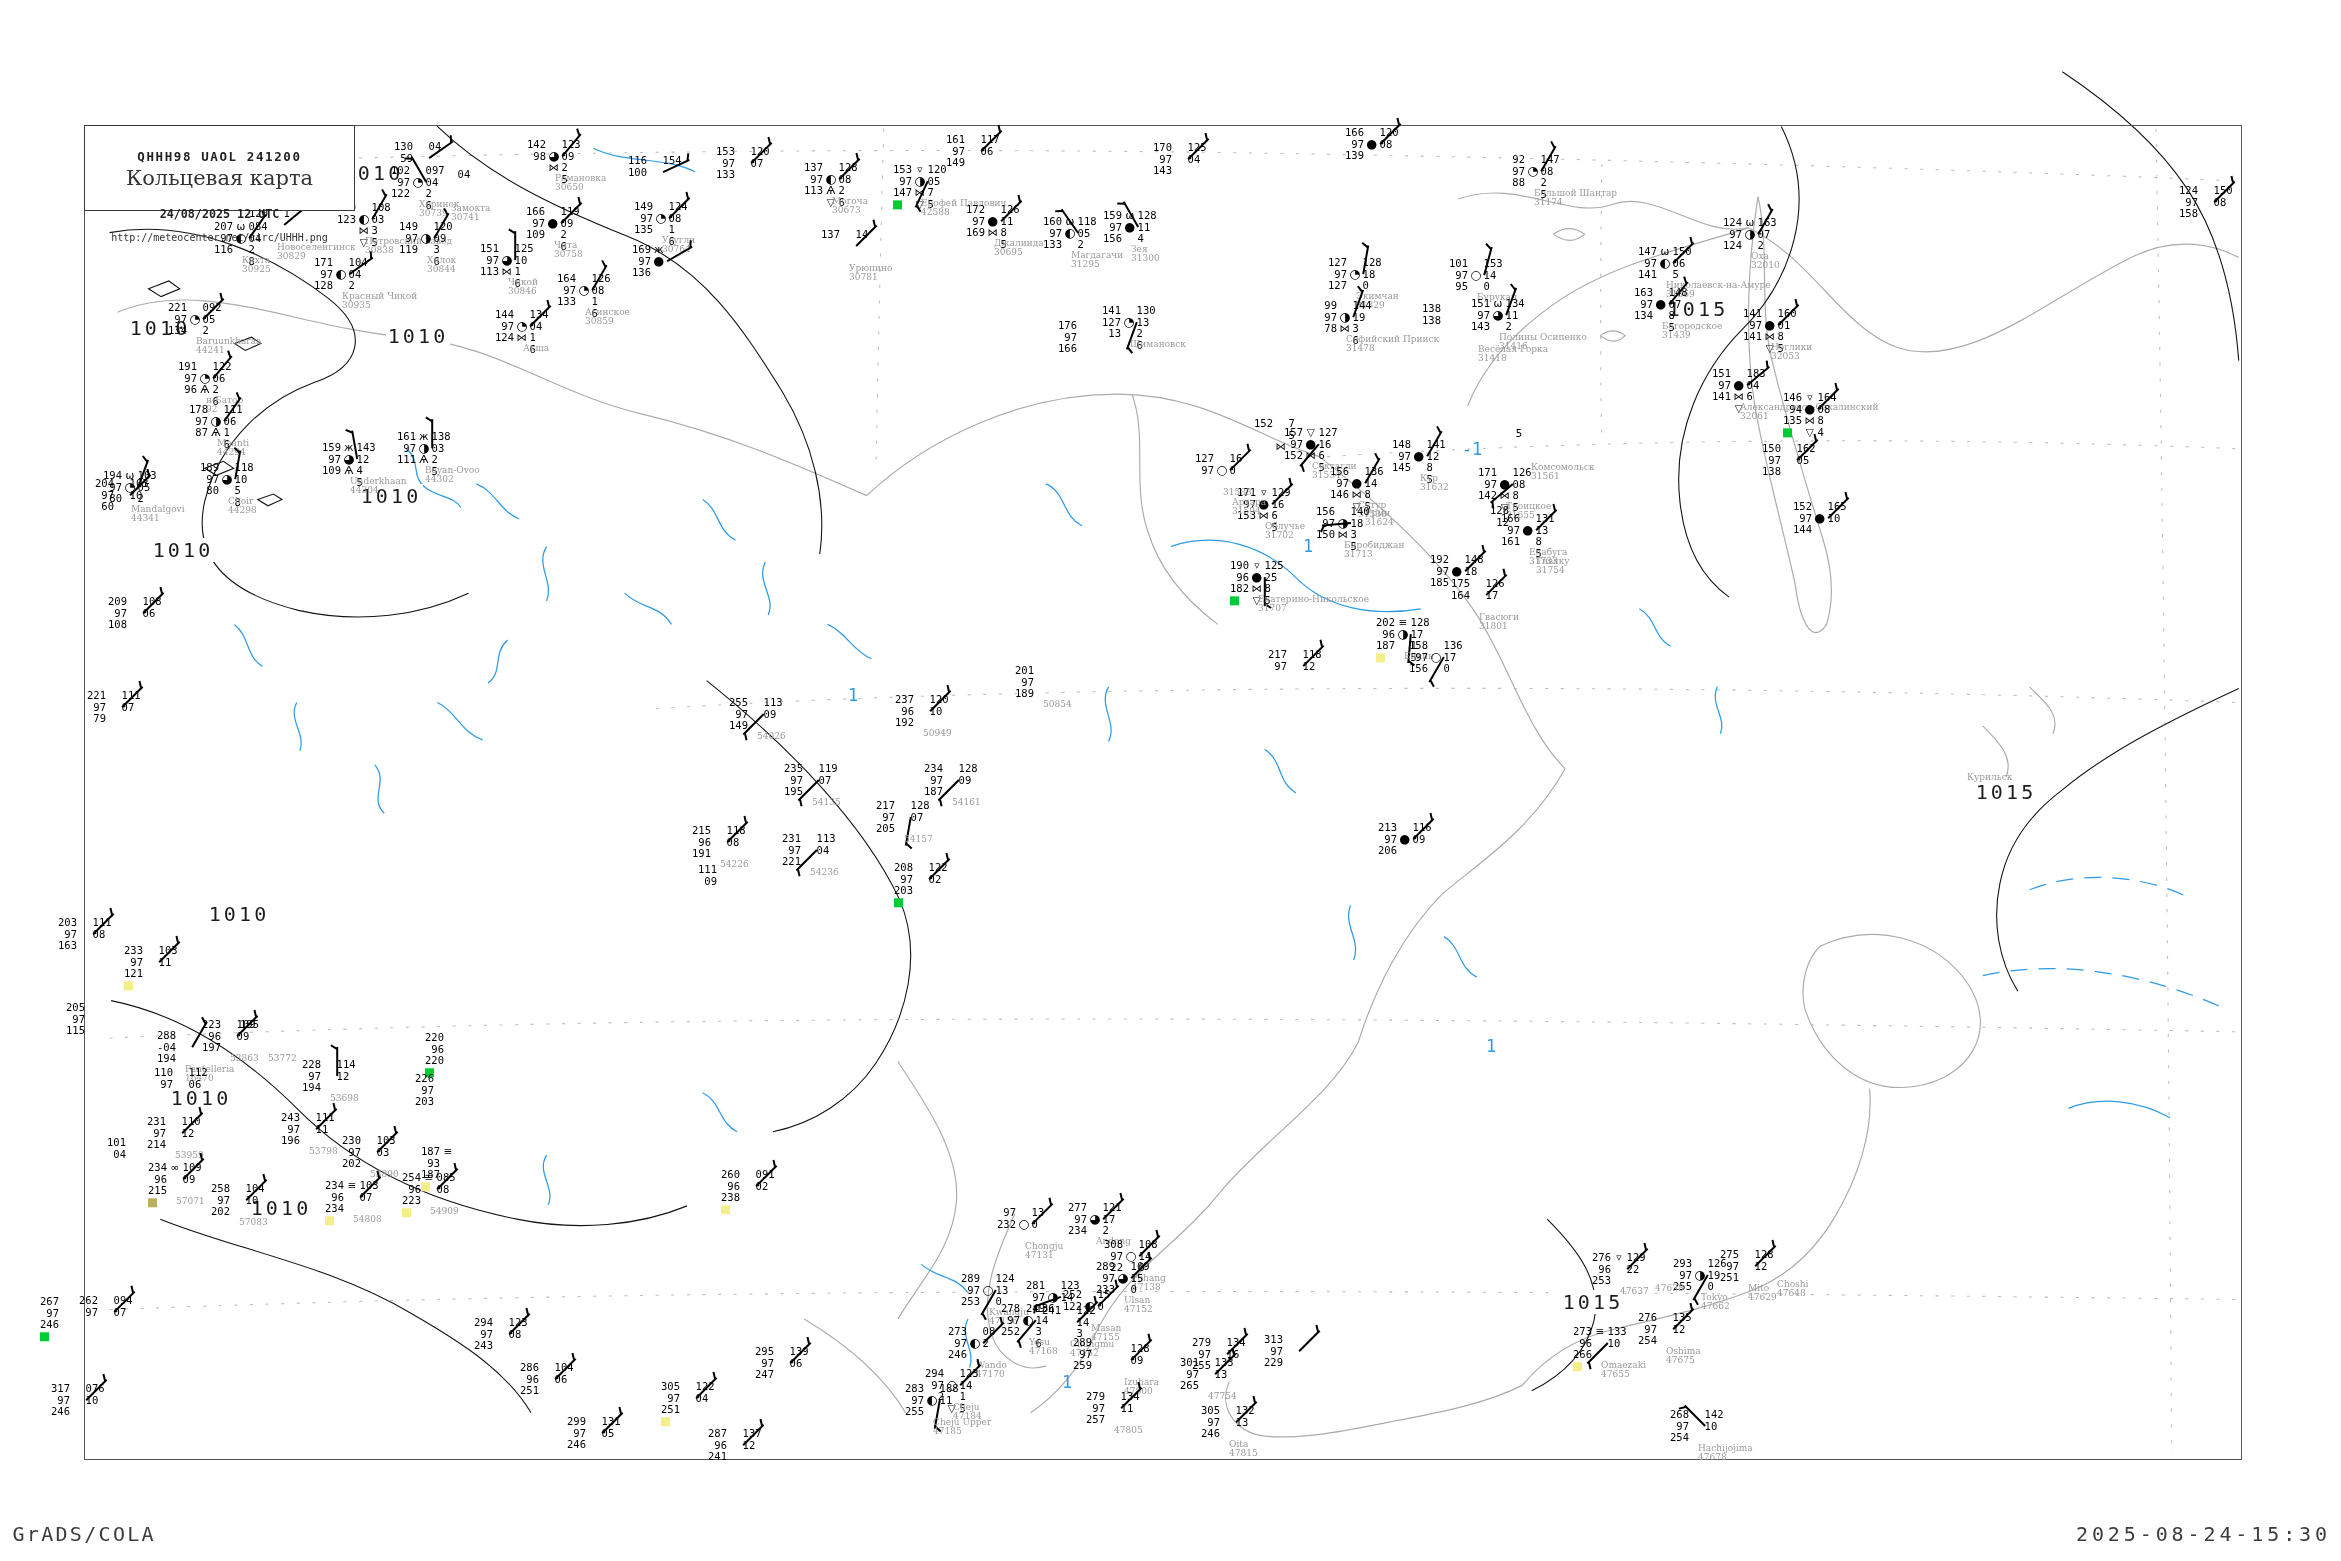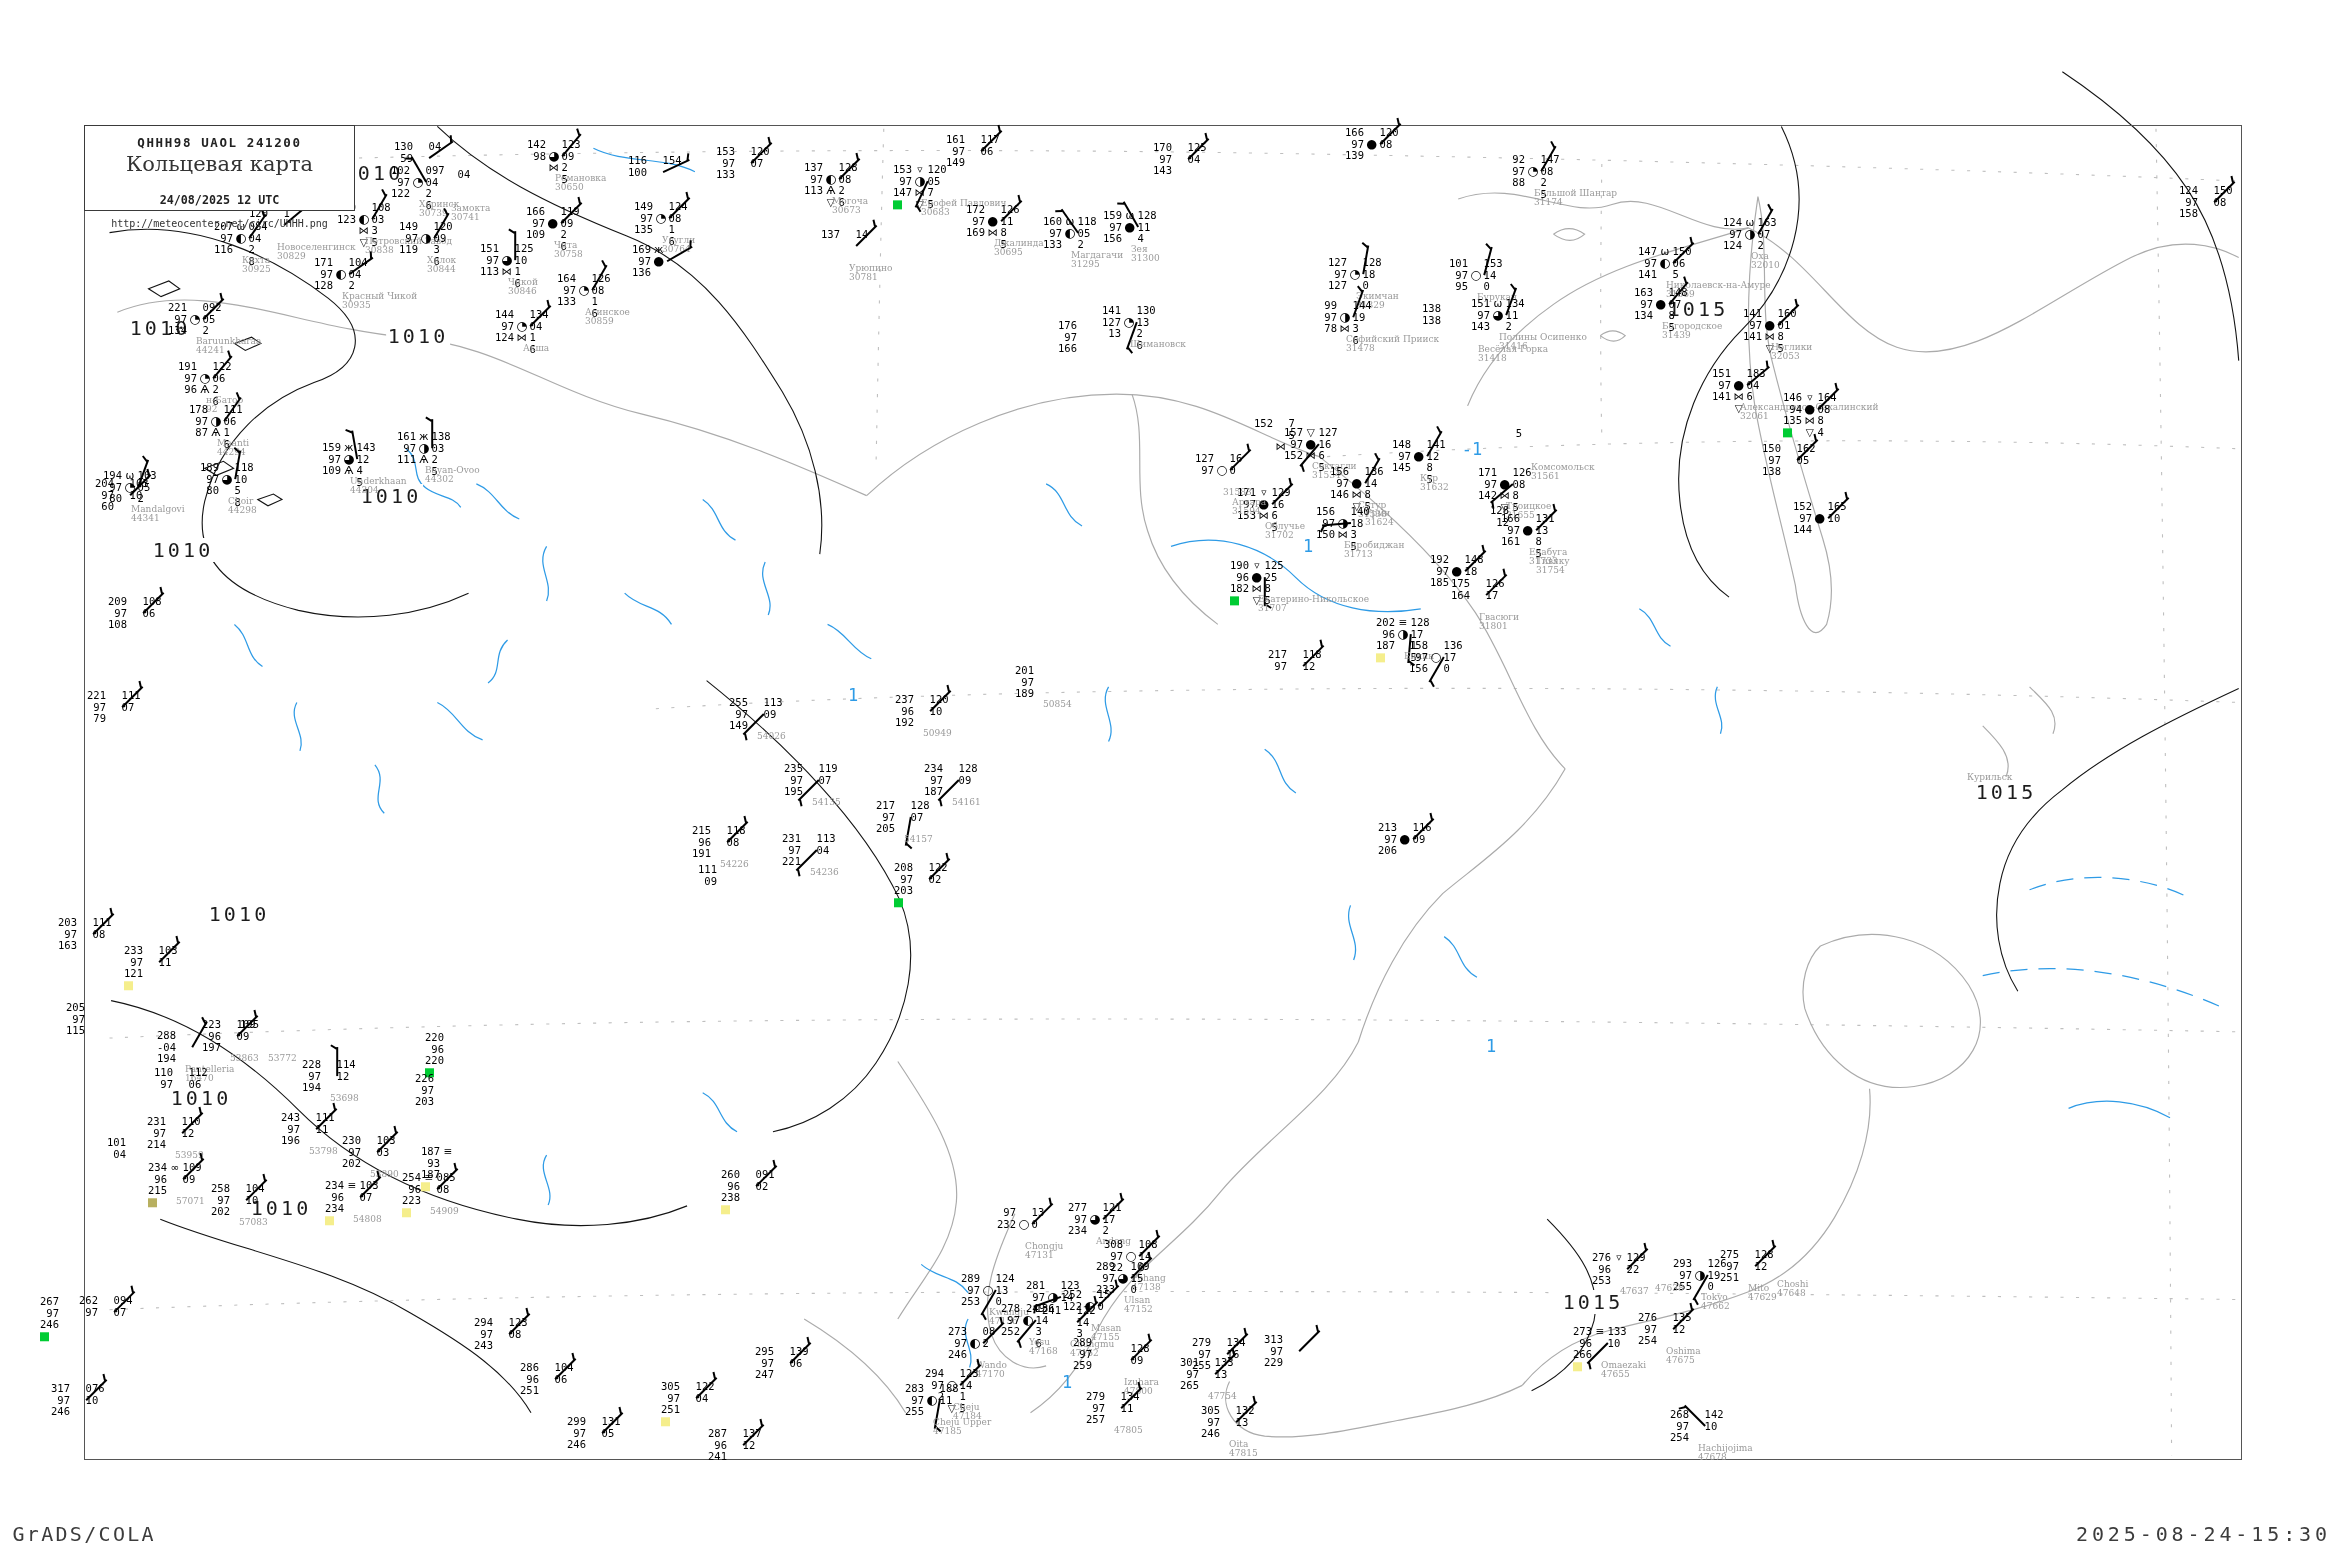--- a/index.html
+++ b/index.html
@@ -4,21 +4,21 @@
 <style>
   html,body{margin:0;padding:0;background:#fff;}
   #page{position:relative;width:2342px;height:1561px;background:#fff;overflow:hidden;
         font-family:"DejaVu Sans Mono",monospace;}
   #geo{position:absolute;left:0;top:0;}
   .frame{position:absolute;left:84px;top:125px;width:2158px;height:1335px;
          border:0.8px solid #555;box-sizing:border-box;}
   
   .titlebox{position:absolute;left:84px;top:125px;width:271px;height:86px;background:#fff;
             border:1.6px solid #3a3a3a;box-sizing:border-box;text-align:center;z-index:40;}
-  .tb1{margin-top:9px;font:bold 12.5px "DejaVu Sans Mono",monospace;color:#222;letter-spacing:1.6px;}
+  .tb1{margin-top:23px;font:bold 12.5px "DejaVu Sans Mono",monospace;color:#222;letter-spacing:1.6px;}
   .tb2{font:21px "DejaVu Serif",serif;color:#333;margin-top:1.6px;}
   .tb3{font:bold 11.7px "DejaVu Sans Mono",monospace;color:#222;margin-top:17px;}
   .tb4{font:10px "DejaVu Sans Mono",monospace;color:#333;margin-top:11px;}
   
   .footL{position:absolute;left:12.5px;top:1522px;font:20px "DejaVu Sans Mono",monospace;
          color:#3c3c3c;letter-spacing:2.3px;}
   .footR{position:absolute;right:11px;top:1522px;font:20px "DejaVu Sans Mono",monospace;
          color:#3c3c3c;letter-spacing:3.9px;}
   
   .ilab{position:absolute;transform:translate(-50%,-50%);font:20px "DejaVu Sans Mono",monospace;
@@ -842,21 +842,21 @@
           <span class="cr">7</span>
         </div>
         <div class="row">
           <span class="cl"></span>
           <span class="cm">▽</span>
           <span class="cr">5</span>
         </div>
         <div class="mk" style="background: rgb(0, 204, 51);"></div>
         <div class="nm">
           <div>Ерофей Павлович</div>
-          <div>30683</div>
+          <div>42588</div>
         </div>
       </div>
       <div class="st" style="left: 992px; top: 223px;">
         <div class="barb" style="transform: rotate(-45deg);">
           <i></i>
         </div>
         <div class="row">
           <span class="cl">172</span>
           <span class="cm"></span>
           <span class="cr">126</span>

